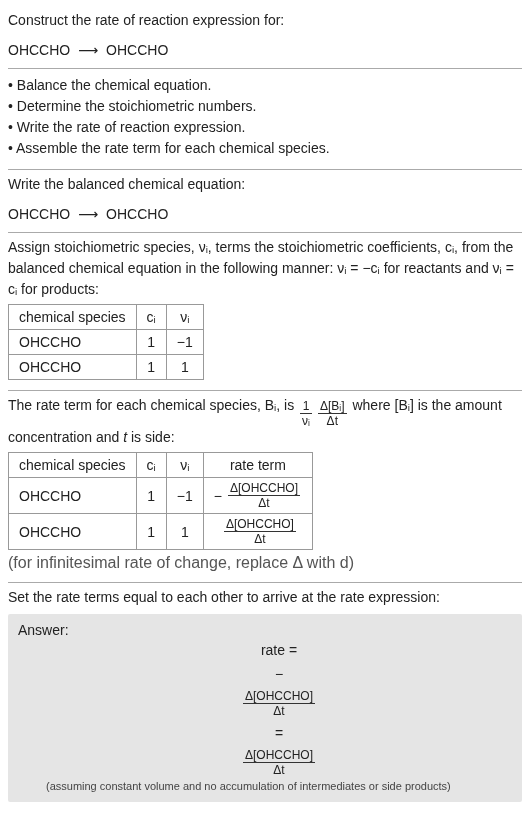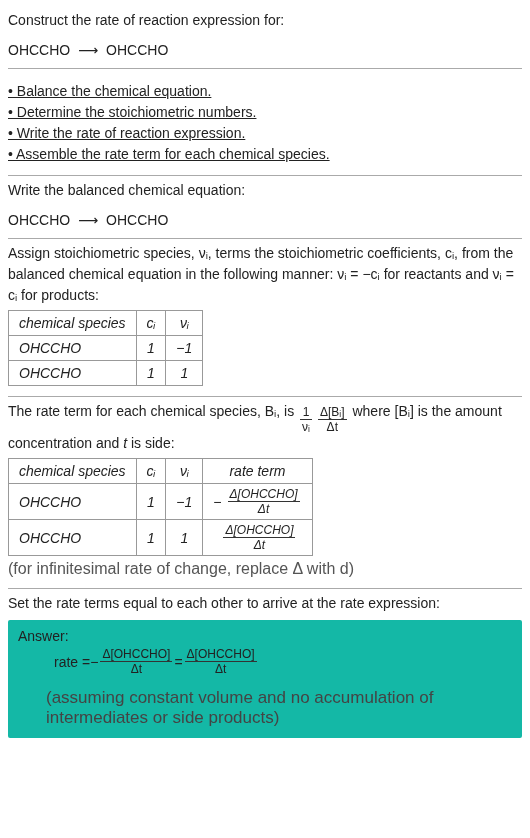--- a/index.html
+++ b/index.html
@@ -8,36 +8,35 @@
     font-size: 14px;
     color: #222;
     background: #fff;
     width: 530px;
     padding: 6px 8px;
   }
   .section { padding: 4px 0 10px 0; }
   hr.sep { border: none; border-top: 1px solid #aaa; margin: 0; }
   .eqline { margin-top: 11px; }
   .arrow { display: inline-block; margin: 0 4px; }
-  .bullets { margin-top: 8px; text-decoration: underline; }
+  .bullets { margin-top: 2px; }
   .bullets div { line-height: 1.5; }
 
   
   table.data {
     border-collapse: collapse;
     margin-top: 4px;
     font-size: 14px;
   }
   table.data th, table.data td {
     border: 1px solid #999;
     padding: 4px 10px;
     text-align: left;
     font-weight: normal;
     vertical-align: middle;
-    font-style: italic;
   }
   table.data td.center, table.data th.center { text-align: center; }
 
   
   .frac {
     display: inline-block;
     vertical-align: middle;
     text-align: center;
     font-size: 12px;
     line-height: 1;
@@ -47,32 +46,32 @@
   .frac .den { display: block; padding: 1px 2px 0 2px; }
   .neg { margin-right: 2px; }
 
   .smallnote {
     font-size: 16px;
     color: #555;
     margin-top: 4px;
   }
 
   .answerbox {
-    background: #14b8a6;
+    background: #e5e5e5;
     border-radius: 2px;
     padding: 8px 10px 10px 10px;
     margin-top: 6px;
   }
   .anslabel { margin-bottom: 4px; }
-  .answerline { margin-left: 36px; display: flex; align-items: center; gap: 0; }
+  .answerline { margin-left: 28px; display: flex; align-items: center; gap: 8px; flex-direction: column; }
   .ansnote {
-    font-size: 17px;
+    font-size: 11px;
     color: #444;
     margin-left: 28px;
-    margin-top: 13px;
+    margin-top: 4px;
   }
   .inline { display: inline-flex; align-items: center; gap: 2px; }
   .para { line-height: 1.5; }
 </style>
 </head>
 <body>
 
 <div class="section">
   <div class="para">Construct the rate of reaction expression for:</div>
   <div class="eqline">

